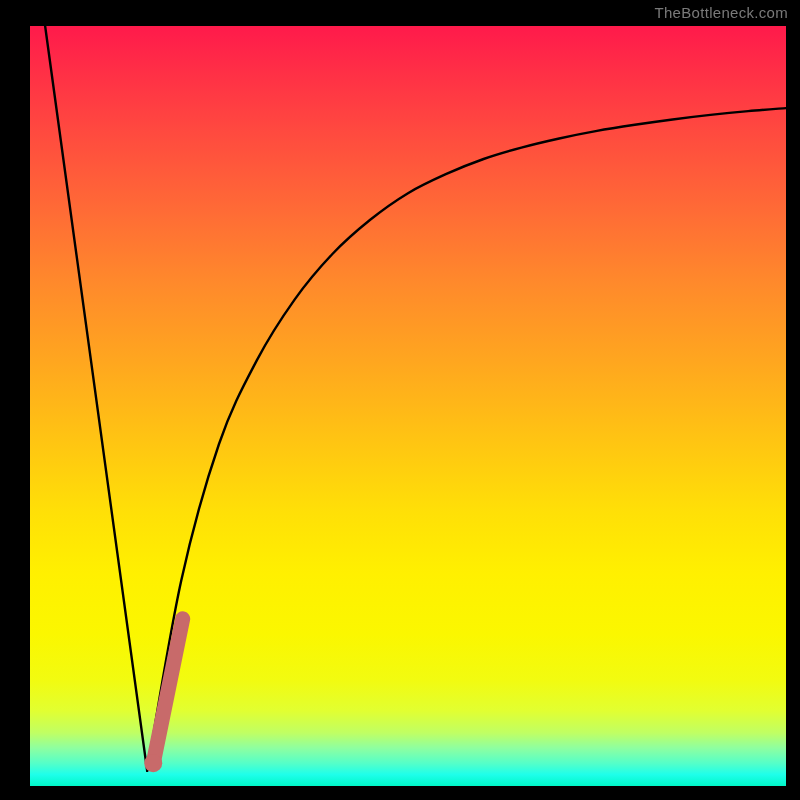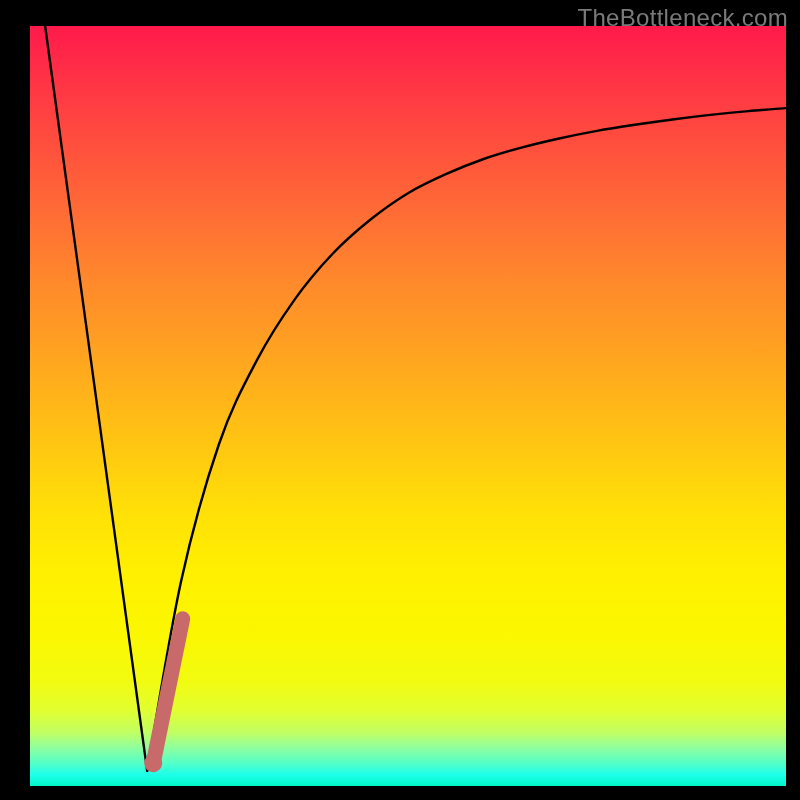--- a/index.html
+++ b/index.html
@@ -50,21 +50,21 @@
       #55ffc8 97%,
       #1effea 98.5%,
       #00f7c8 100%
     );
   }
   .watermark {
     position: absolute;
     top: 4px;
     right: 12px;
     color: #7a7a7a;
-    font-size: 24px;
+    font-size: 15px;
     font-weight: 400;
     letter-spacing: 0.3px;
     user-select: none;
   }
   svg.curves {
     position: absolute;
     left: 0;
     top: 0;
     width: 756px;
     height: 760px;

